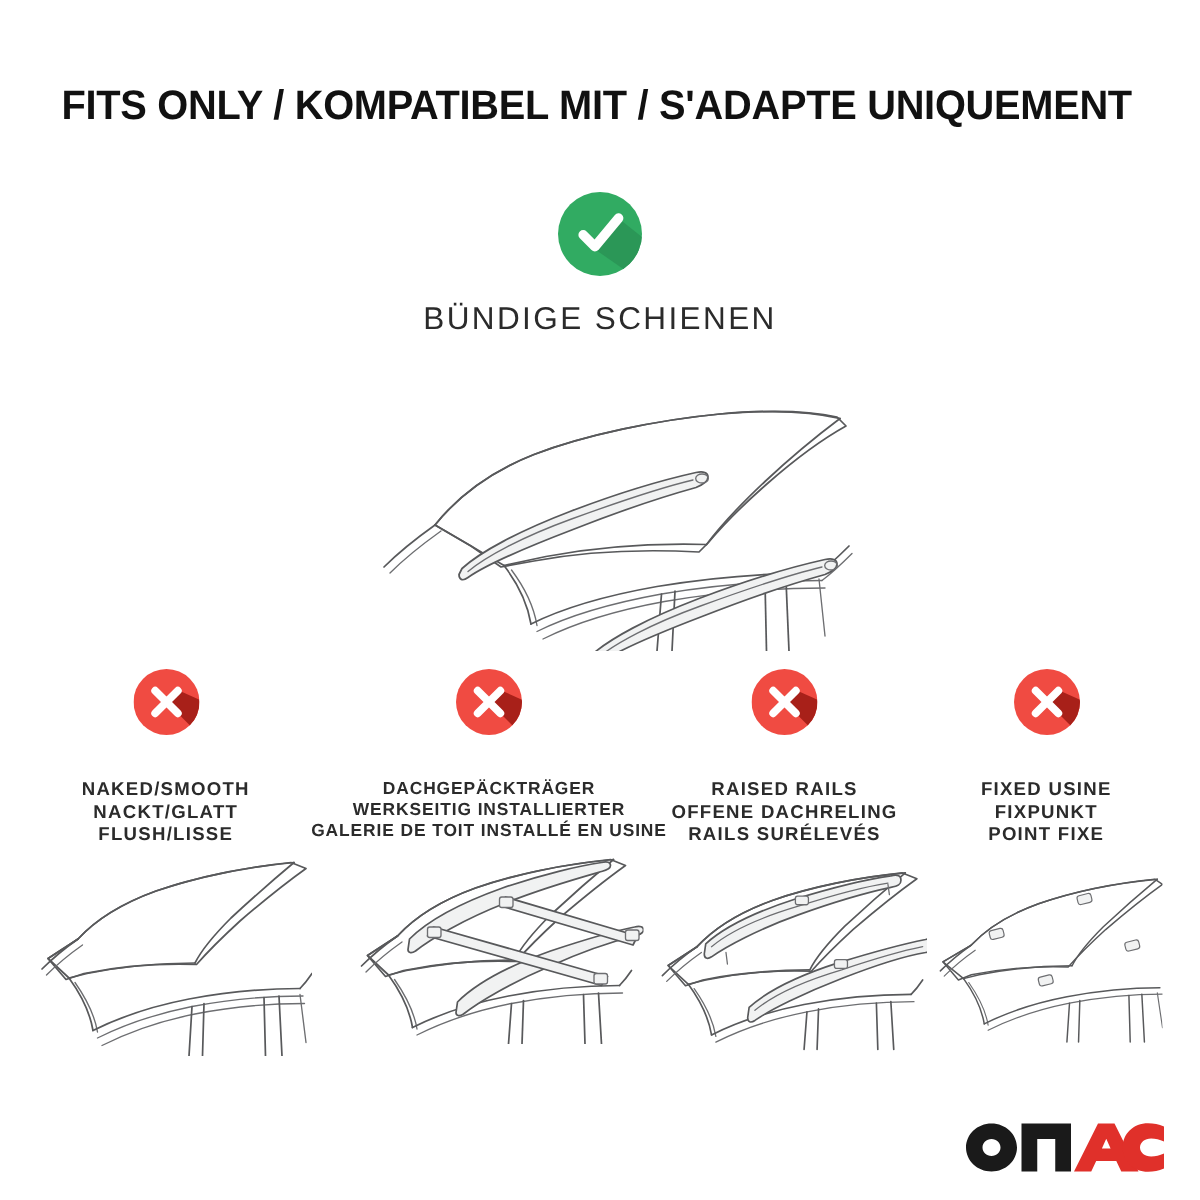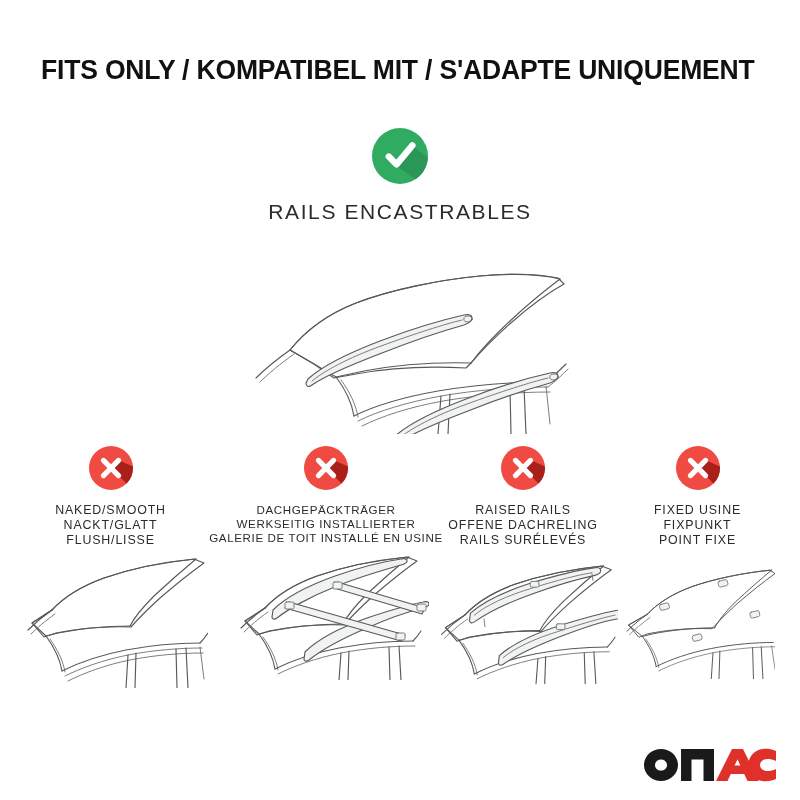--- a/index.html
+++ b/index.html
@@ -82,27 +82,27 @@
   }
   .cell {
     position: absolute;
     top: 0;
   }
   .cell-icon {
     display: flex;
     justify-content: center;
   }
   .cell-label {
-    margin-top: 9px;
+    margin-top: 24px;
     text-align: center;
     font-size: 12.4px;
     line-height: 15.2px;
     letter-spacing: 0.85px;
     color: #2b2b2b;
-    font-weight: 400;
+    font-weight: 700;
     white-space: nowrap;
   }
   .cell-art {
     margin-top: 6px;
     display: flex;
     justify-content: center;
   }
 
   
   .cell-1 { left: 8px;   width: 205px; }
@@ -153,21 +153,21 @@
         <circle cx="28" cy="28" r="28" fill="#31ab62"></circle>
         <g clip-path="url(#cc)">
           <path d="M25.2 38.6 L56 60 L56 30 L39.4 16.8 Z" fill="#2b9757"></path>
         </g>
         <path d="M16.8 28.6 L24.6 36.4 L40.4 17.4" fill="none" stroke="#ffffff" stroke-width="6.4" stroke-linecap="round" stroke-linejoin="round"></path>
       </svg>
     </span>
   </div>
 
   <div class="hero-label">
-    <div>RAILS ENCASTRABLES</div>
+    <div>BÜNDIGE SCHIENEN</div>
   </div>
 
   <div class="hero-art">
     <svg width="350" height="170" viewBox="0 0 350 170" aria-hidden="true">
 
       <path class="ln" d="M62 86 C78 66 100 50 128 39 C162 26 210 16 252 12
                           C286 9 312 10 330 14
                           L336 20
                           C318 30 300 44 284 58
                           C268 72 254 86 244 98

